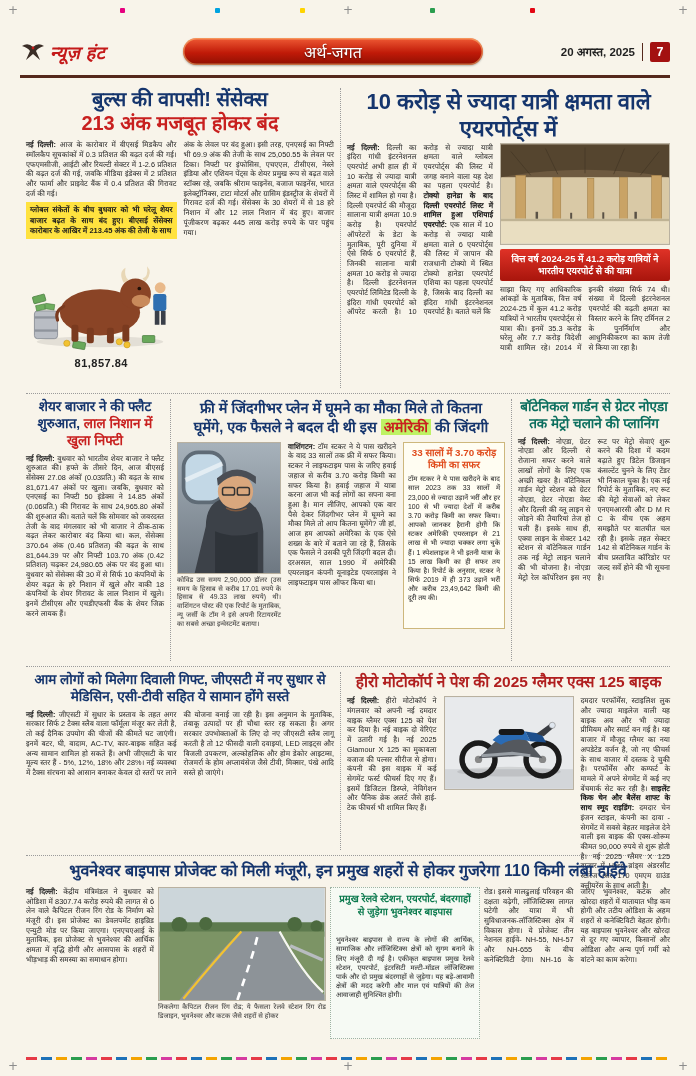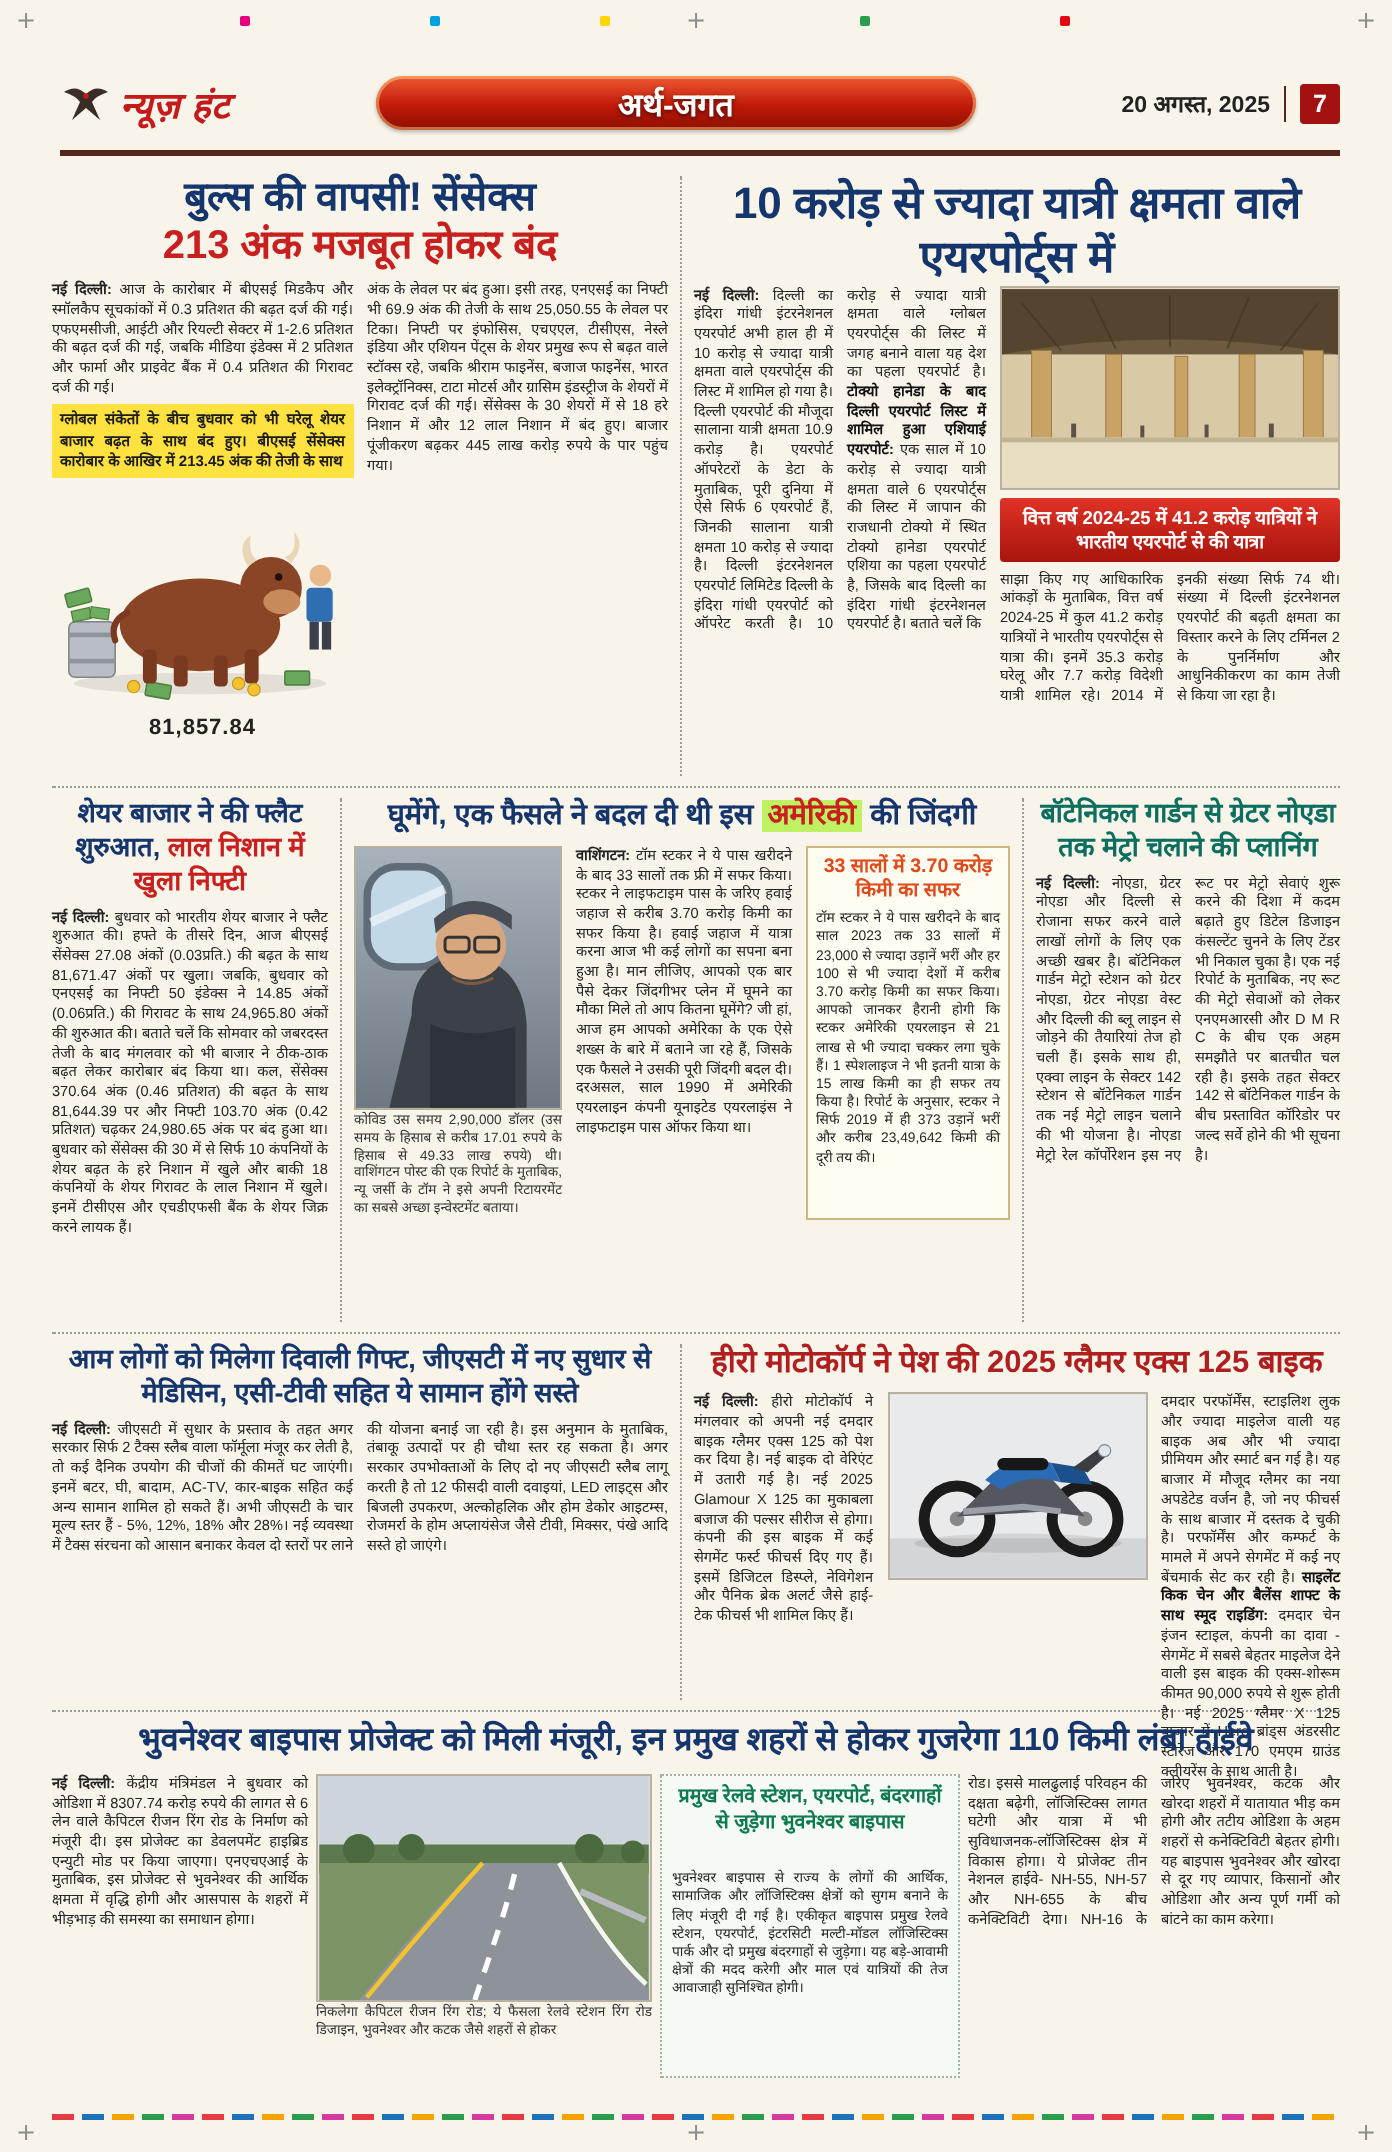--- a/index.html
+++ b/index.html
@@ -1,24 +1,24 @@
 <!DOCTYPE html>
 <html><head>
 <meta charset="utf-8">
 <style>
   *{box-sizing:border-box;margin:0;padding:0}
   body{background:#9b9b9b;font-family:"Liberation Sans","DejaVu Sans",sans-serif}
   .page{position:relative;width:696px;height:1076px;margin:0 auto;background:#f8f4ea;color:#1c1c1c;overflow:hidden}
   .crop{position:absolute;color:#8c8c8c;font:12px "DejaVu Sans",sans-serif;line-height:1}
   .regdot{position:absolute;width:5px;height:5px;top:8px;border-radius:1px}
   
-  .masthead{position:absolute;top:34px;left:30px;right:26px;height:44px;display:flex;align-items:center;justify-content:space-between;border-bottom:3px solid #55281c;padding-bottom:6px}
+  .masthead{position:absolute;top:34px;left:20px;right:26px;height:44px;display:flex;align-items:center;justify-content:space-between;border-bottom:3px solid #55281c;padding-bottom:6px}
   .logo{display:flex;align-items:center;gap:4px}
   .logo-text{font-size:18px;font-weight:800;color:#c41a1a;letter-spacing:.4px;font-style:italic}
-  .banner{flex:0 0 300px;height:27px;border-radius:14px;background:linear-gradient(180deg,#ef5a34,#c01a08 55%,#8e0f02);box-shadow:0 1px 2px #00000044, inset 0 0 0 1.5px #ffd98a77;display:flex;align-items:center;justify-content:center;color:#fff;font-weight:700;font-size:16px;text-shadow:0 1px 2px #00000099}
+  .banner{flex:0 0 300px;height:27px;border-radius:14px;background:linear-gradient(180deg,#ef5a34,#c01a08 55%,#8e0f02);box-shadow:0 1px 2px #00000044, inset 0 0 0 1.5px #ffd98a77;display:flex;align-items:center;justify-content:center;color:#fff;font-weight:400;font-size:16px;text-shadow:0 1px 2px #00000099}
   .dateblock{display:flex;align-items:center;gap:7px;font-weight:700;font-size:11.5px;color:#222}
   .datebar{border-left:1.5px solid #55281c;height:18px}
   .pagenum{width:20px;height:20px;background:#a31111;color:#fff;display:flex;align-items:center;justify-content:center;font-weight:800;font-size:12.5px;border-radius:2px}
   
   .content{position:absolute;top:88px;left:26px;right:26px}
   .row{display:flex;align-items:stretch}
   .hdiv{border-top:1.5px dotted #9b9b9b;margin:5px 0}
   .vdiv{border-left:1.5px dotted #9b9b9b;margin:0 6px}
   
   .body{font-size:7.3px;line-height:1.33;text-align:justify;color:#242424}
@@ -199,20 +199,21 @@
     <section class="row" style="height:262px">
 
       <article style="flex:0 0 138px">
         <h2 class="hc h-md" style="margin-bottom:4px"><span class="navy">शेयर बाजार ने की फ्लैट शुरुआत, </span><span class="red">लाल निशान में खुला निफ्टी</span></h2>
         <p class="body"><b class="dl">नई दिल्ली:</b><span> बुधवार को भारतीय शेयर बाजार ने फ्लैट शुरुआत की। हफ्ते के तीसरे दिन, आज बीएसई सेंसेक्स 27.08 अंकों (0.03प्रति.) की बढ़त के साथ 81,671.47 अंकों पर खुला। जबकि, बुधवार को एनएसई का निफ्टी 50 इंडेक्स ने 14.85 अंकों (0.06प्रति.) की गिरावट के साथ 24,965.80 अंकों की शुरुआत की। बताते चलें कि सोमवार को जबरदस्त तेजी के बाद मंगलवार को भी बाजार ने ठीक-ठाक बढ़त लेकर कारोबार बंद किया था। कल, सेंसेक्स 370.64 अंक (0.46 प्रतिशत) की बढ़त के साथ 81,644.39 पर और निफ्टी 103.70 अंक (0.42 प्रतिशत) चढ़कर 24,980.65 अंक पर बंद हुआ था। बुधवार को सेंसेक्स की 30 में से सिर्फ 10 कंपनियों के शेयर बढ़त के हरे निशान में खुले और बाकी 18 कंपनियों के शेयर गिरावट के लाल निशान में खुले। इनमें टीसीएस और एचडीएफसी बैंक के शेयर जिक्र करने लायक हैं।</span></p>
       </article>
 
       <div class="vdiv"></div>
 
       <article style="flex:1">
+        <h2 class="hc navy" style="font-size:14.5px;line-height:1.3">फ्री में जिंदगीभर प्लेन में घूमने का मौका मिले तो कितना</h2>
         <h2 class="hc navy" style="font-size:14.5px;line-height:1.3;margin-bottom:5px"><span>घूमेंगे, एक फैसले ने बदल दी थी इस </span><span class="hlword">अमेरिकी</span><span> की जिंदगी</span></h2>
         <div class="row" style="gap:7px">
           <div style="flex:0 0 104px">
             <span class="imgframe">
               <svg viewBox="0 0 110 140" width="102" height="130">
                 <rect width="110" height="140" fill="#8f9aa4"></rect>
                 <rect x="0" y="0" width="110" height="140" fill="url(#g0)"></rect>
                 <defs>
                     <linearGradient id="g0" x1="0" y1="0" x2="0" y2="1">
                       <stop offset="0" stop-color="#a7b2bb"></stop>

